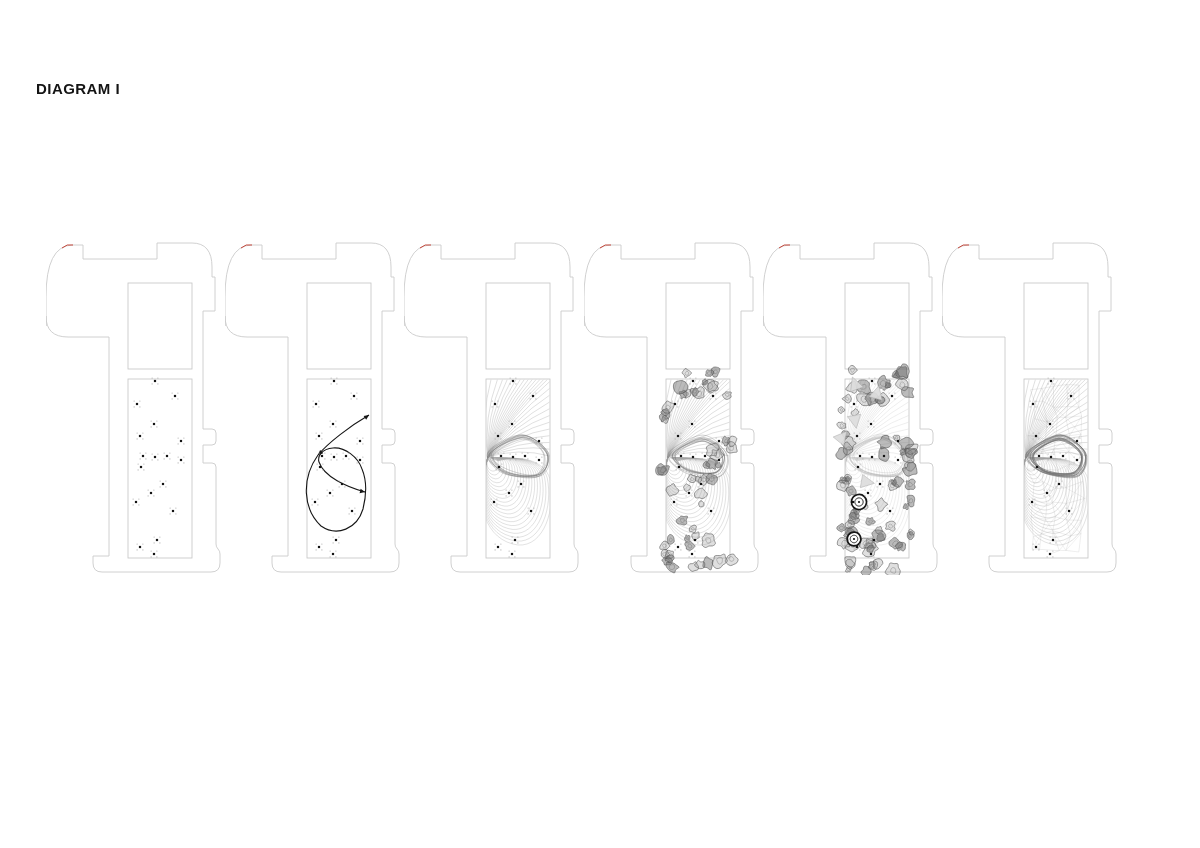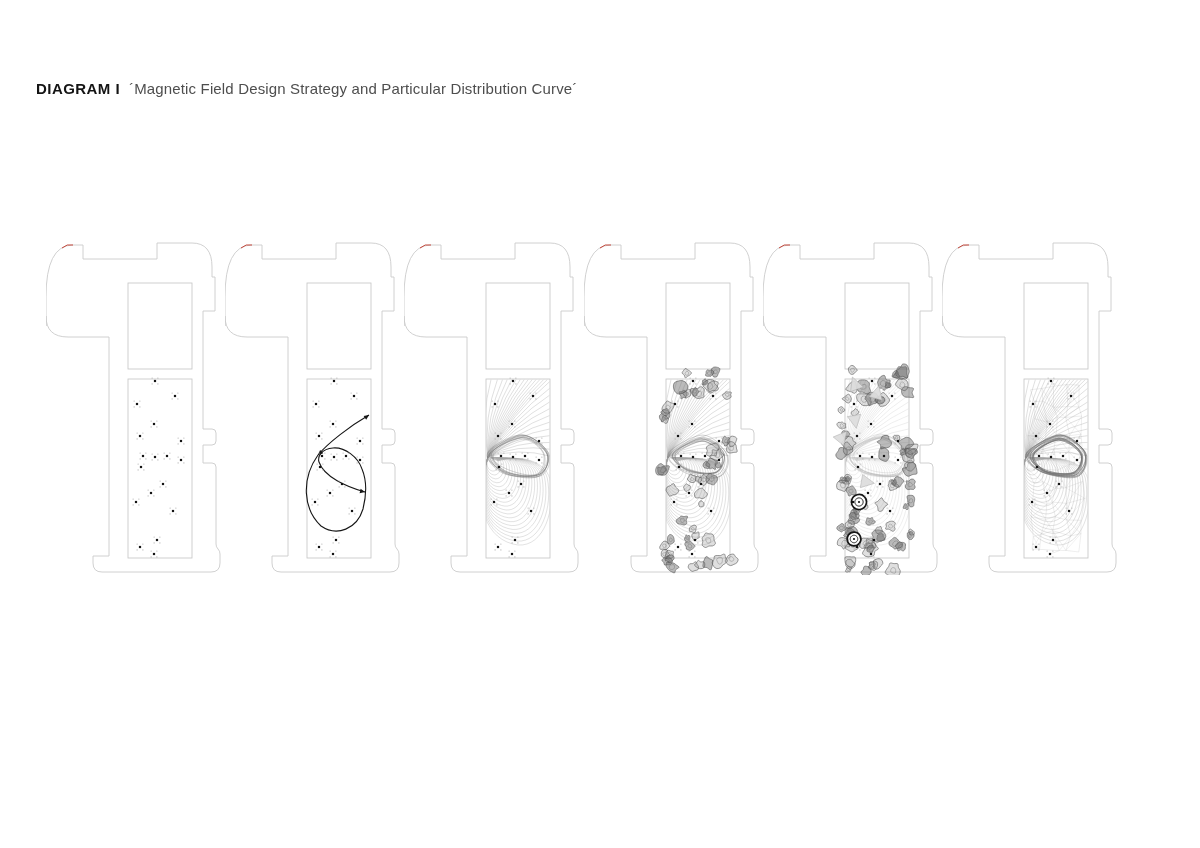--- a/index.html
+++ b/index.html
@@ -10,21 +10,20 @@
   .subtitle{font-size:15px;font-weight:400;color:#4e4e4e;letter-spacing:.15px;}
   .panels{position:absolute;left:0;top:241px;width:1200px;height:345px;}
   .panel{position:absolute;top:0;width:175px;height:334px;}
   svg.plan{display:block;}
 </style>
 </head>
 <body>
 
 <div class="header">
   <span class="title">DIAGRAM I</span>
-  <span class="subtitle">´Magnetic Field Design Strategy and Particular Distribution Curve´</span>
 </div>
 
 <div class="panels">
   <div class="panel" style="left: 46px;">
       <svg class="plan" viewBox="0 0 175 334" width="175" height="334">
         <defs>
           <clipPath id="clip-room-0">
             <rect x="82.4" y="138.4" width="63.2" height="178.2"></rect>
           </clipPath>
         </defs>

